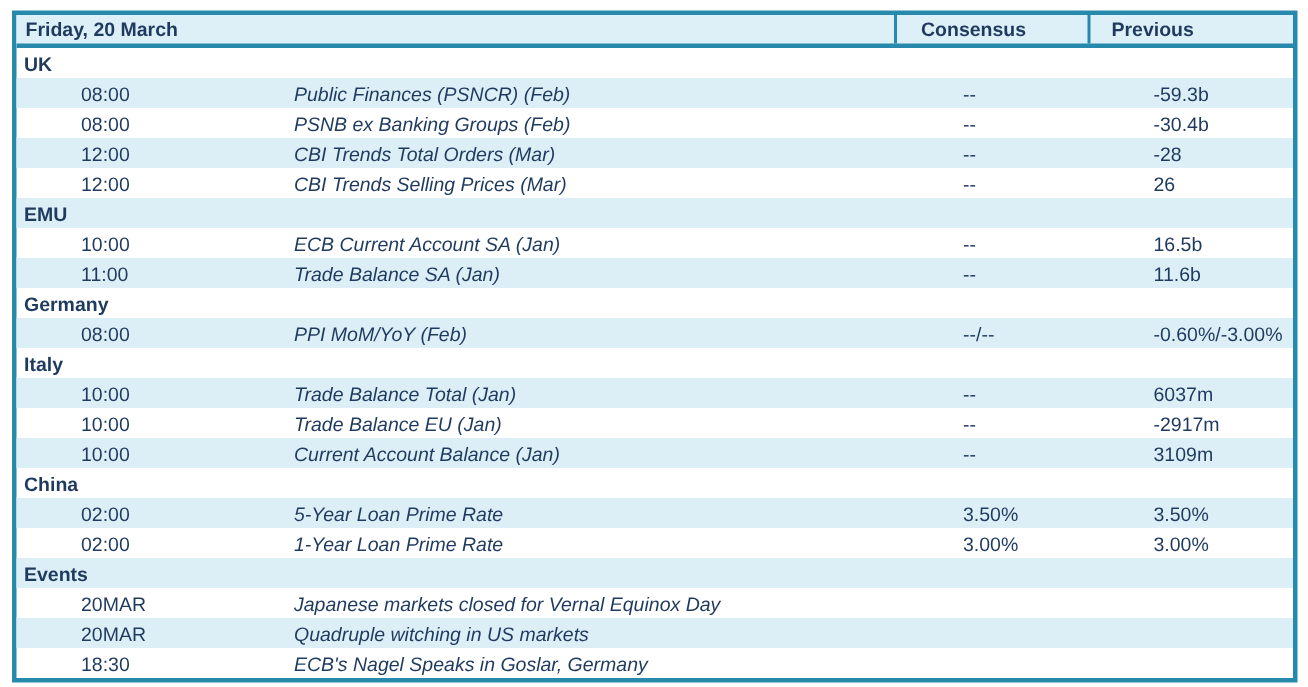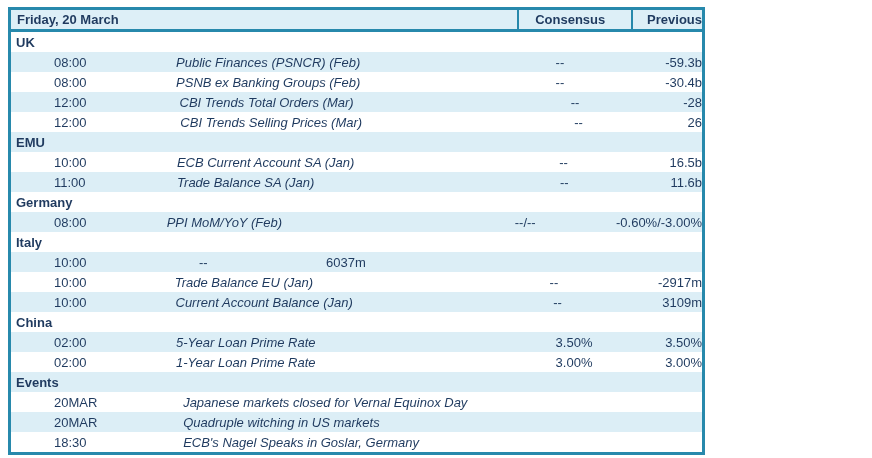--- a/index.html
+++ b/index.html
@@ -5,21 +5,21 @@
   :root{
     --teal:#2789ac;
     --rowblue:#dceef6;
     --headerbg:#ddeff7;
     --navy:#1f3a5f;
   }
   *{margin:0;padding:0;box-sizing:border-box;}
   html,body{width:872px;height:458px;background:#ffffff;overflow:hidden;
     font-family:"Liberation Sans", sans-serif;color:var(--navy);}
   .calendar-table{
-    position:absolute;left:8px;top:7px;width:697px;height:448px;
+    position:absolute;left:8px;top:7px;width:857px;height:448px;
     border:3px solid var(--teal);
     display:flex;flex-direction:column;background:#ffffff;
   }
   .header-row{
     display:flex;height:22px;flex:0 0 22px;background:var(--headerbg);
     border-bottom:3px solid var(--teal);
     font-weight:bold;font-size:13px;align-items:center;
   }
   .hcell-date{width:585px;padding-left:6px;}
   .hcell-consensus{width:129px;padding-left:16px;border-left:2px solid var(--teal);height:100%;display:flex;align-items:center;}
@@ -84,20 +84,21 @@
       <div class="row section-row">Germany</div>
       <div class="row">
         <div class="cell-time">08:00</div>
         <div class="cell-event">PPI MoM/YoY (Feb)</div>
         <div class="cell-consensus">--/--</div>
         <div class="cell-previous">-0.60%/-3.00%</div>
       </div>
       <div class="row section-row">Italy</div>
       <div class="row">
         <div class="cell-time">10:00</div>
+        <div class="cell-event">Trade Balance Total (Jan)</div>
         <div class="cell-consensus">--</div>
         <div class="cell-previous">6037m</div>
       </div>
       <div class="row">
         <div class="cell-time">10:00</div>
         <div class="cell-event">Trade Balance EU (Jan)</div>
         <div class="cell-consensus">--</div>
         <div class="cell-previous">-2917m</div>
       </div>
       <div class="row">

